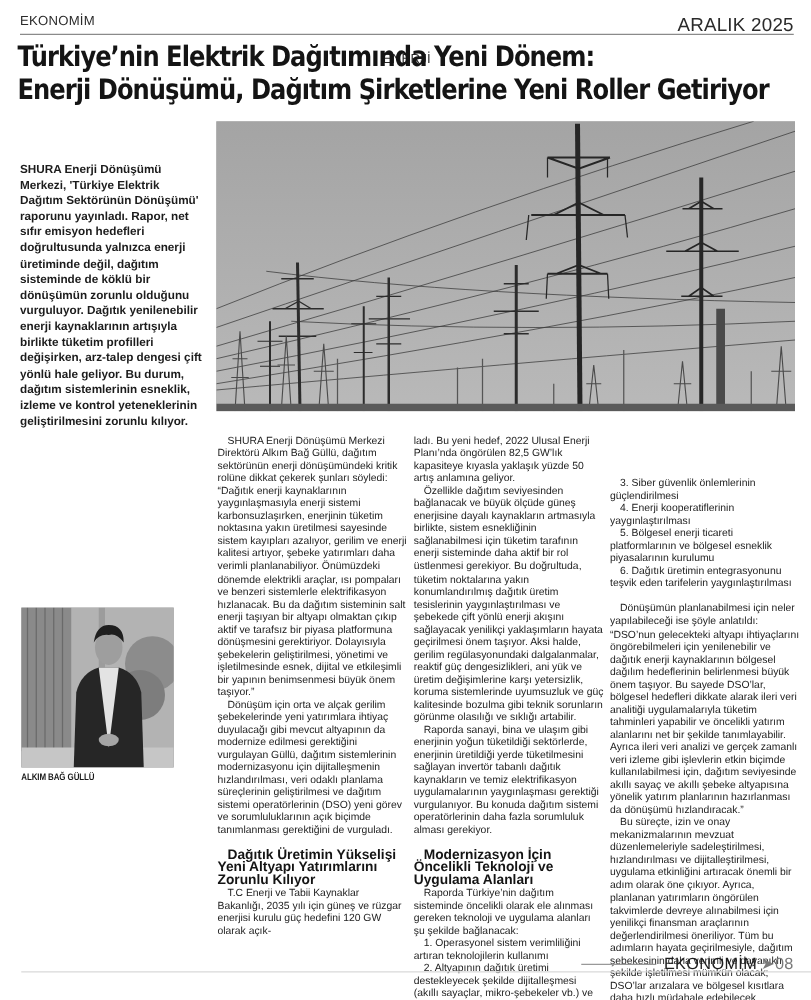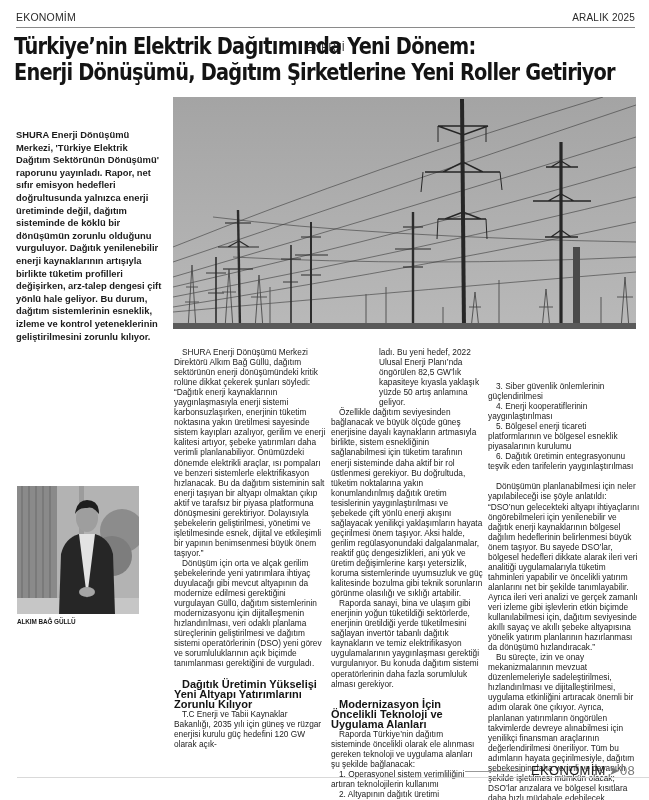--- a/index.html
+++ b/index.html
@@ -3,40 +3,40 @@
 <meta charset="utf-8">
 <style>
   * { box-sizing: border-box; margin: 0; padding: 0; }
   html, body { width: 649px; height: 800px; background: #ffffff; overflow: hidden; }
   body { position: relative; font-family: "Liberation Sans", sans-serif; color: #1a1a1a; }
 
   .topbar { position: absolute; left: 16px; right: 14px; top: 8px; height: 20px; border-bottom: 1px solid #8a8a8a; }
   .topbar .sec { position: absolute; top: 3px; font-size: 10.5px; color: #2a2a2a; letter-spacing: 0.2px; }
   .topbar .left { left: 0; }
   .topbar .center { left: 50%; transform: translateX(-50%); margin-top: 30px; }
-  .topbar .right { right: 0; font-size: 10px; top: 4px; }
+  .topbar .right { right: 0; font-size: 15px; top: 4px; }
 
   .headline { position: absolute; left: 14px; right: 10px; top: 33px; font-family: "DejaVu Sans", sans-serif;
     font-weight: bold; font-size: 22.5px; line-height: 26px; color: #141414; letter-spacing: -0.9px;
     transform: scaleX(0.86); transform-origin: left top; width: 730px; }
 
   .lead { position: absolute; left: 16px; top: 129px; width: 148px; font-size: 9.4px; line-height: 12.6px;
     font-weight: bold; color: #1c1c1c; }
 
   .hero { position: absolute; left: 173px; top: 97px; width: 463px; height: 232px; overflow: hidden; background: #a9a9a9; }
   .hero svg { width: 100%; height: 100%; display: block; }
 
   .portrait { position: absolute; left: 17px; top: 486px; width: 122px; height: 128px; overflow: hidden; background: #9a9a9a; }
   .portrait svg { width: 100%; height: 100%; display: block; }
   .caption { position: absolute; left: 17px; top: 617px; font-size: 7.5px; font-weight: bold; color: #1a1a1a;
     letter-spacing: -0.1px; transform: scaleX(0.85); transform-origin: left top; }
 
   .col { position: absolute; top: 347px; width: 152px; font-size: 8.3px; line-height: 10.05px; color: #222; }
   .col p { text-indent: 8px; }
-  .col p.noindent { text-indent: 0; margin-left: 48px; }
+  .col p.noindent { text-indent: 0; }
   .col h3 { font-size: 11px; line-height: 10px; font-weight: bold; margin-top: 10px; text-indent: 8px; color: #141414; }
   .col .gap { height: 10px; }
   .col1 { left: 174px; }
   .col2 { left: 331px; }
   .col3 { left: 488px; margin-top: 34px; }
 
   .bottomrule { position: absolute; left: 17px; right: 0; top: 777px; height: 1px; background: #d9d9d9; }
   .footer { position: absolute; right: 14px; top: 763px; font-size: 13px; color: #1c1c1c; letter-spacing: 0.3px; }
   .footer .rule { display: inline-block; width: 60px; height: 1px; background: #999; vertical-align: middle; margin-right: 6px; }
   .footer .arrow { color: #7a7a7a; margin-left: 3px; }

